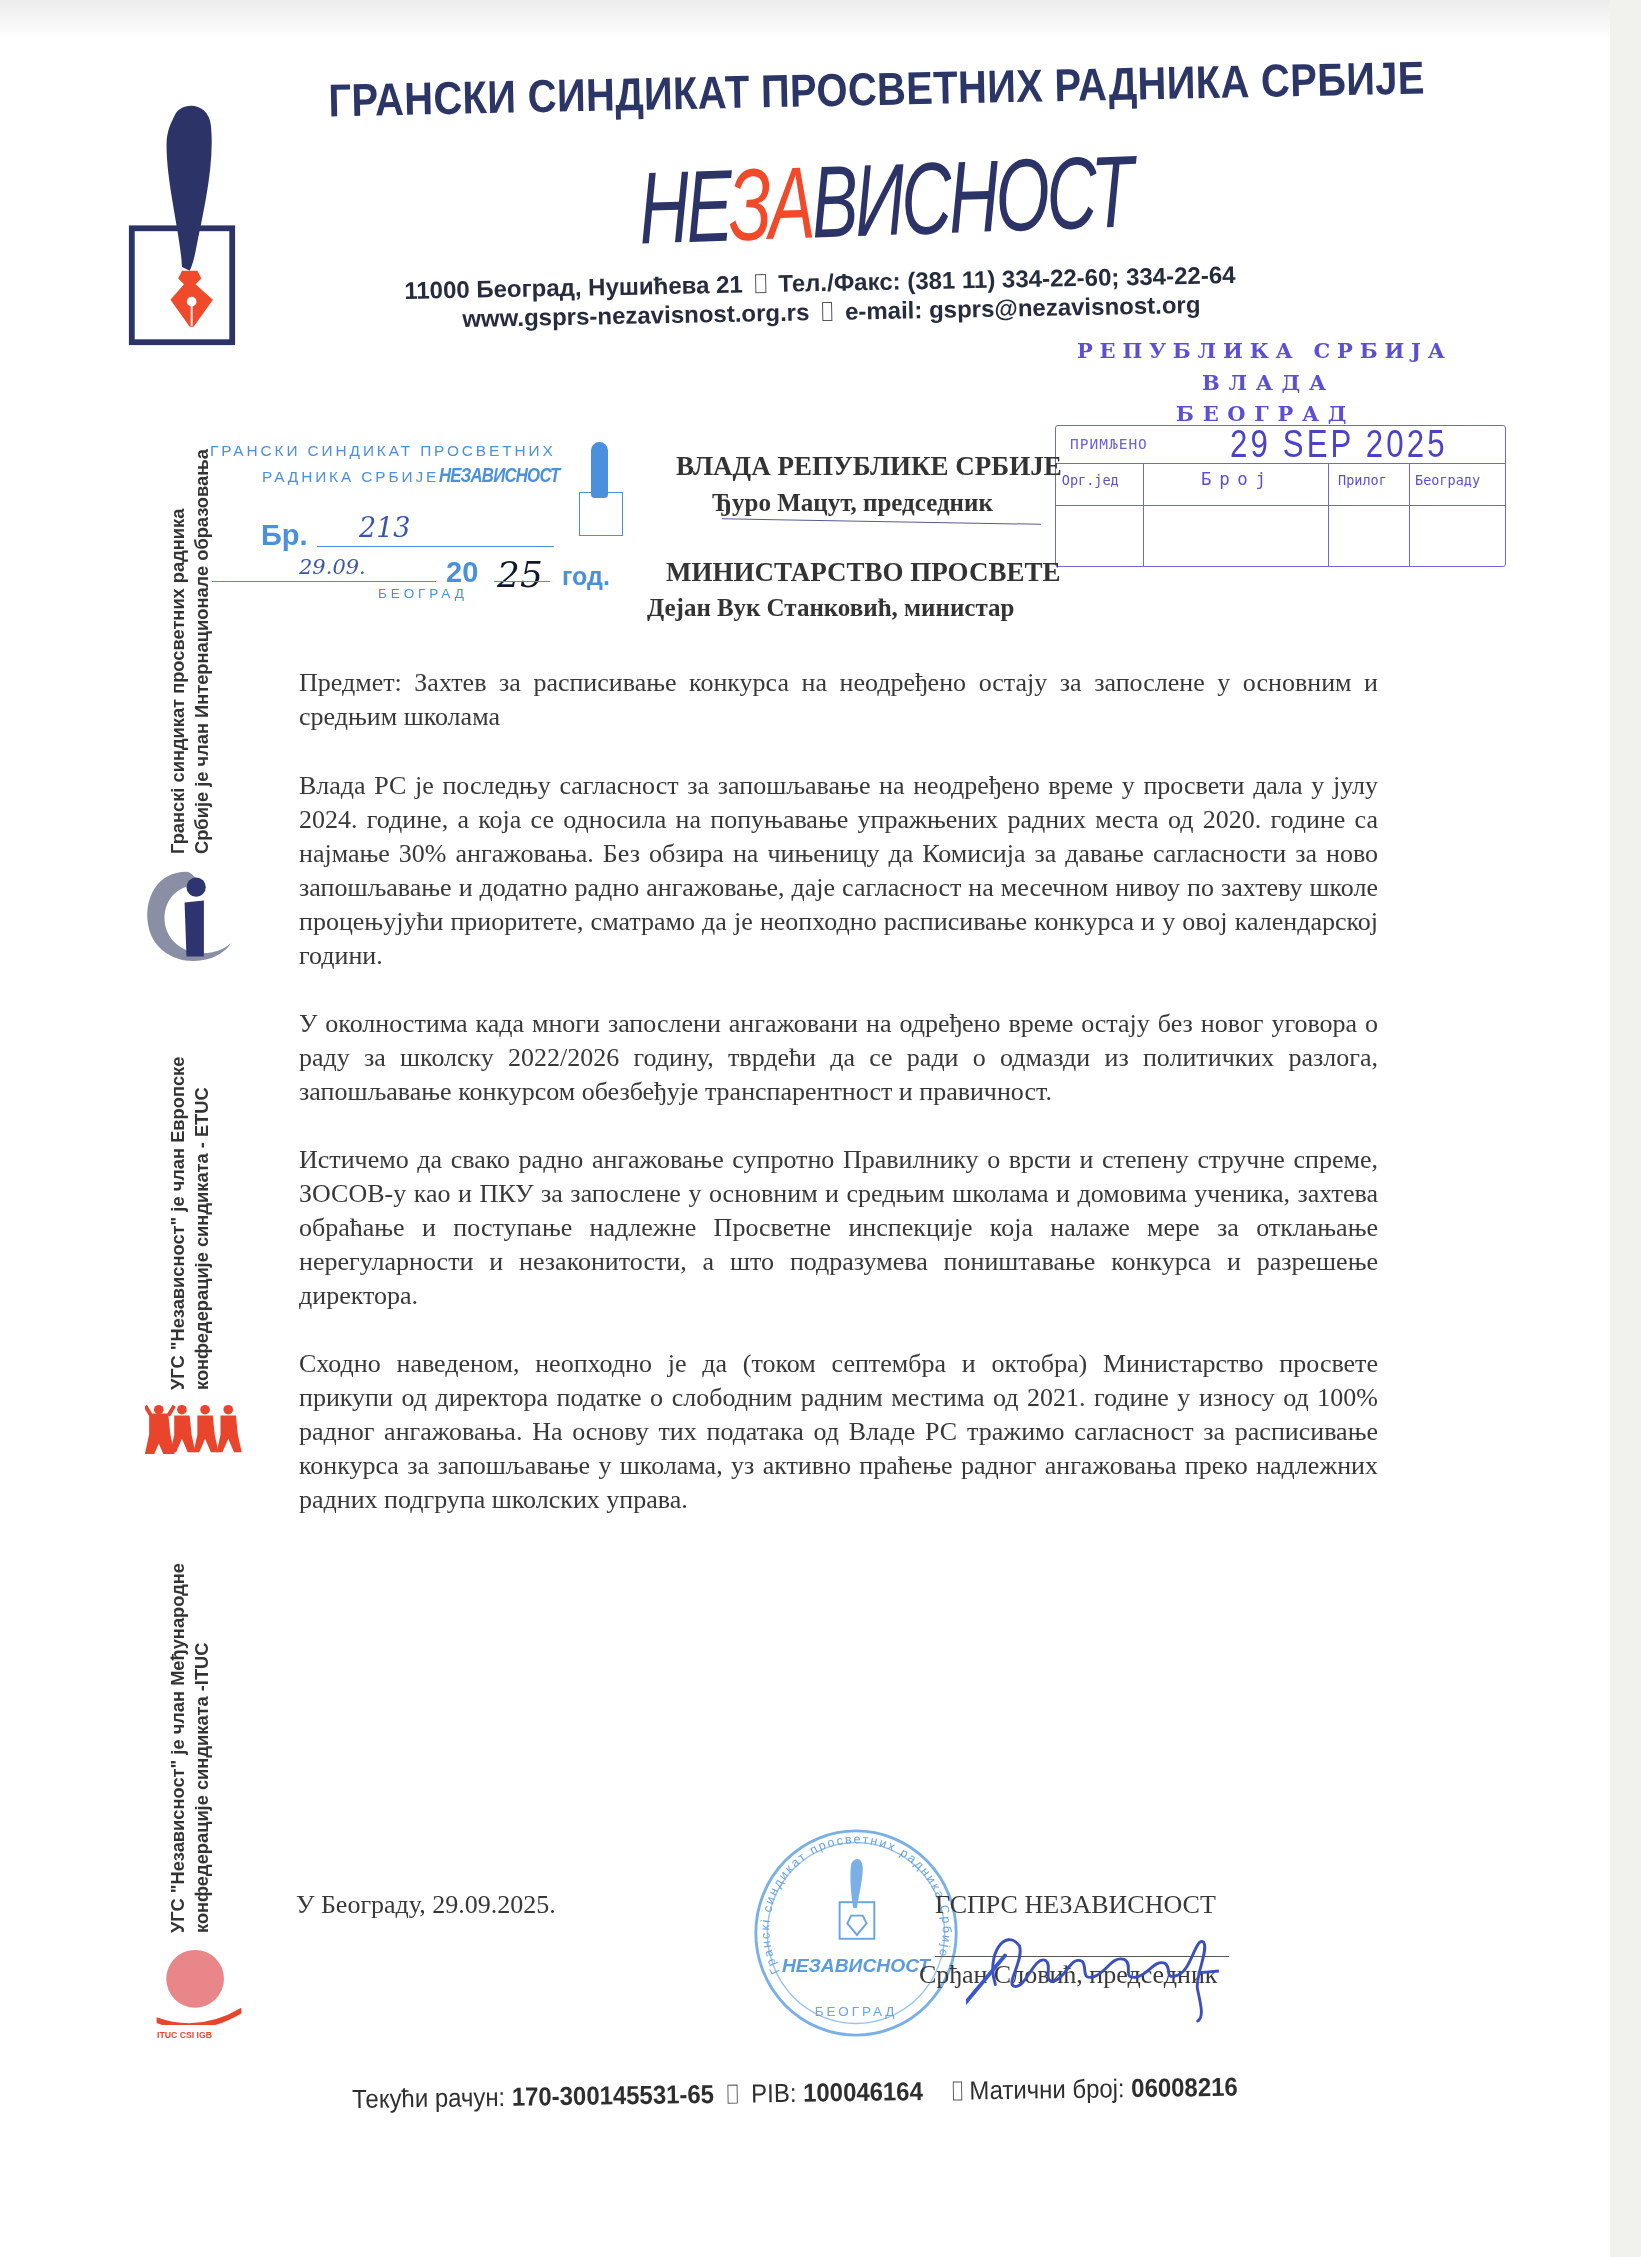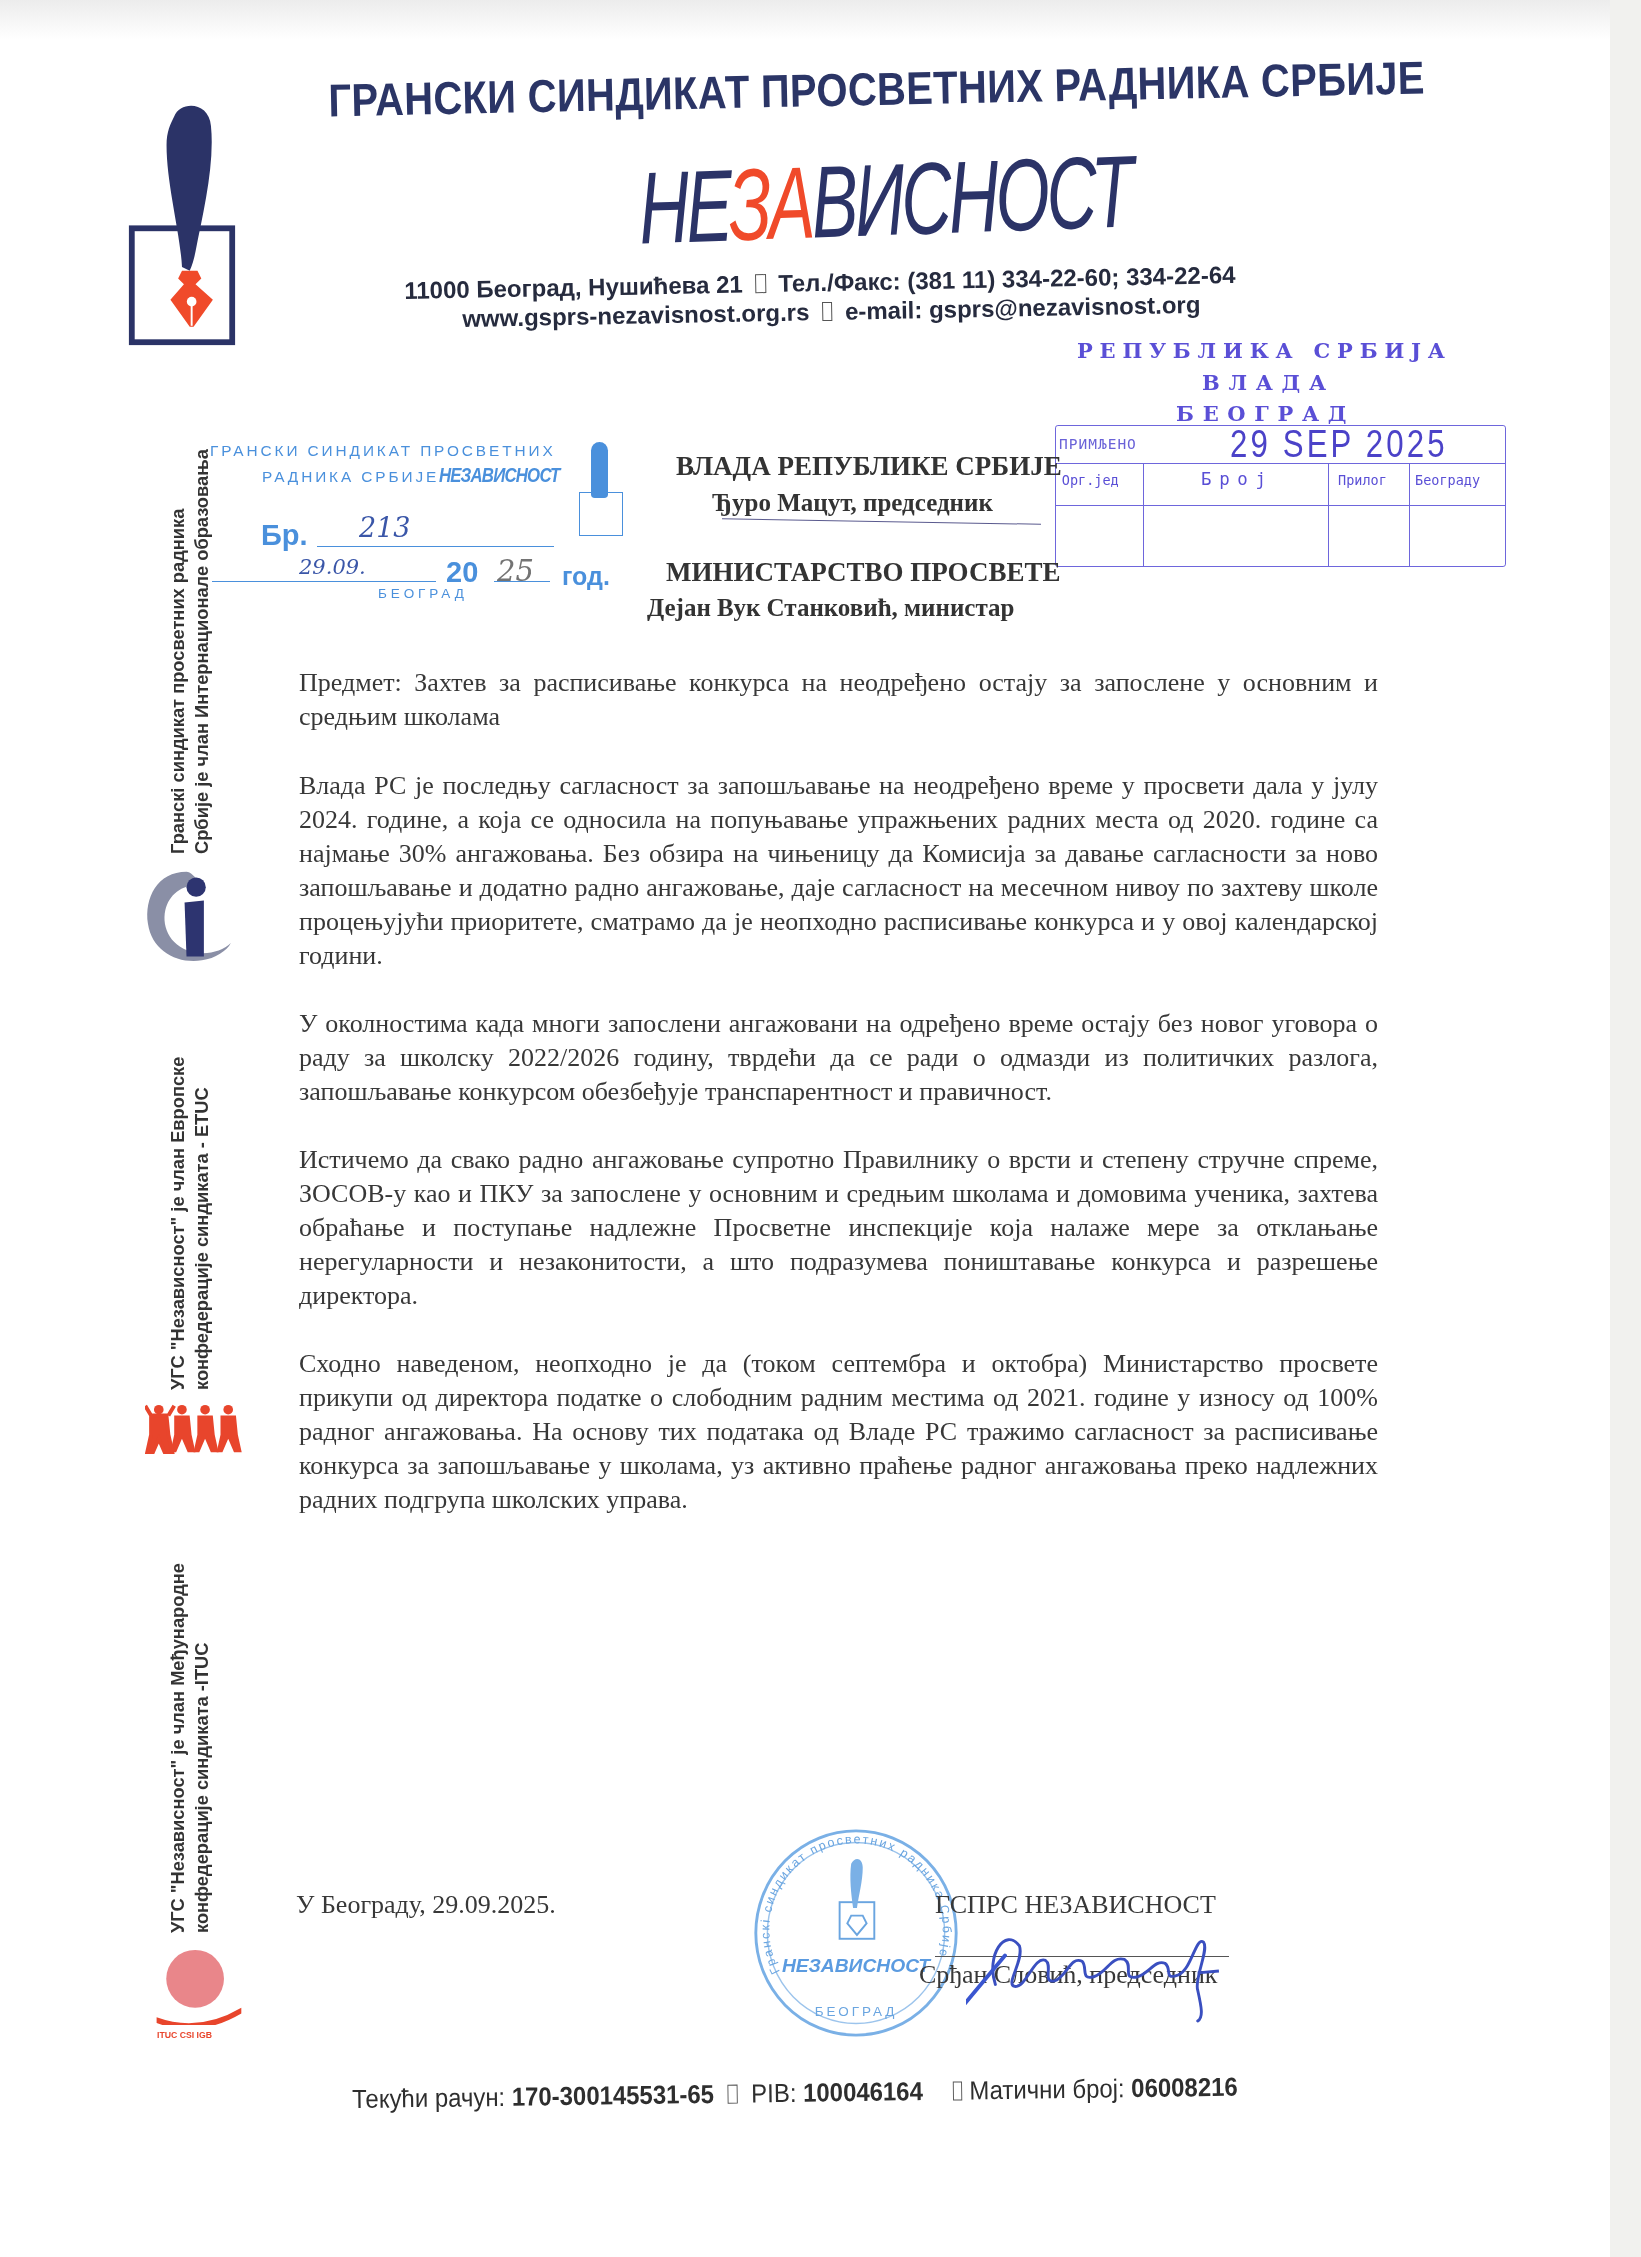--- a/index.html
+++ b/index.html
@@ -32,37 +32,37 @@
   .stamp-light { color:#4a90dc; font-family:"Liberation Sans", sans-serif; }
 
   .gov-stamp-l1 { left:1077px; top:338px; font-size:21px; letter-spacing:6.8px; }
   .gov-stamp-l2 { left:1202px; top:370px; font-size:21px; letter-spacing:8.7px; }
   .gov-stamp-l3 { left:1176px; top:401px; font-size:21px; letter-spacing:8.7px; }
   .gov-box { left:1055px; top:425px; width:449px; height:140px; border:1.9px solid #6e66dc; border-radius:2.9px; }
   .gov-box .hline1 { position:absolute; left:0; right:0; top:37px; border-top:1.9px solid #6e66dc; }
   .gov-box .hline2 { position:absolute; left:0; right:0; top:79px; border-top:1.9px solid #6e66dc; }
   .gov-box .vline { position:absolute; top:37px; bottom:0; border-left:1.9px solid #6e66dc; }
   .gov-box .cell { position:absolute; top:46px; font-family:"DejaVu Sans Mono", monospace; font-size:13.5px; color:#5a4fd6; }
-  .gov-received { position:absolute; left:3px; top:9.7px; font-family:"DejaVu Sans Mono", monospace;
+  .gov-received { position:absolute; left:14px; top:9.7px; font-family:"DejaVu Sans Mono", monospace;
                   font-size:14.5px; color:#6a62d8; letter-spacing:1px; }
   .gov-date { position:absolute; left:174px; top:-3.9px; font-family:"Liberation Sans", sans-serif; font-size:39px;
               color:#4b42c8; transform:scaleX(0.8); transform-origin:left top; white-space:nowrap; letter-spacing:3.9px; }
 
   .union-stamp-l1 { left:210px; top:442px; font-size:15.4px; letter-spacing:2.9px; }
   .union-stamp-l2 { left:226px; top:468px; font-size:15.4px; letter-spacing:2.9px;margin-left:36px; }
   .union-stamp-brand { left:439px; top:463px; font-size:21px; font-weight:700; font-style:italic; transform:scaleX(0.8); transform-origin:left top; letter-spacing:-1px; }
   .union-stamp-box { left:579px; top:492px; width:42px; height:42px; border:1.9px solid #4a90dc; }
   .union-stamp-bang { left:591px; top:442px; width:17.4px; height:56px; background:#4a90dc; border-radius:8.7px 8.7px 3.9px 3.9px; }
   .reg-no-label { left:261px; top:519px; font-size:29px; font-weight:700; }
   .reg-no-line { left:317px; top:546px; width:237px; border-top:1.9px solid #4a90dc; }
   .reg-no-val { left:359px; top:512px; font-family:"DejaVu Serif", serif; font-size:27px; color:#3a56a8; font-style:italic; }
   .reg-date-val { left:299px; top:555px; font-family:"DejaVu Serif", serif; font-size:21px; color:#3a56a8; font-style:italic; }
   .reg-date-line { left:212px; top:581px; width:224px; border-top:1.9px solid #4a90dc; }
   .reg-year { left:446px; top:556px; font-size:29px; font-weight:700; }
-  .reg-year-hand { left:497px; top:554px; font-family:"DejaVu Serif", serif; font-size:29px; color:#737373; font-style:italic; }
+  .reg-year-hand { left:497px; top:554px; font-family:"DejaVu Serif", serif; font-size:36px; color:#0f172a; font-style:italic; }
   .reg-year-line { left:494px; top:581px; width:56px; border-top:1.9px solid #4a90dc; }
   .reg-god { left:562px; top:562px; font-size:25px; font-weight:700; }
   .reg-city { left:378px; top:586px; font-size:13.5px; letter-spacing:3.9px; }
 
   
   .addr { font-family:"Liberation Serif", serif; font-weight:700; color:#333; white-space:nowrap; text-align:left; }
   .addr-1 { left:676px; top:451px; font-size:27px; }
   .addr-1-sub { left:712px; top:489px; font-size:25px; }
   .addr-underline { left:722px; top:521px; width:319px; border-top:1.9px solid #5a5a8e; transform:rotate(1deg); }
   .addr-2 { left:666px; top:557px; font-size:27px; }

